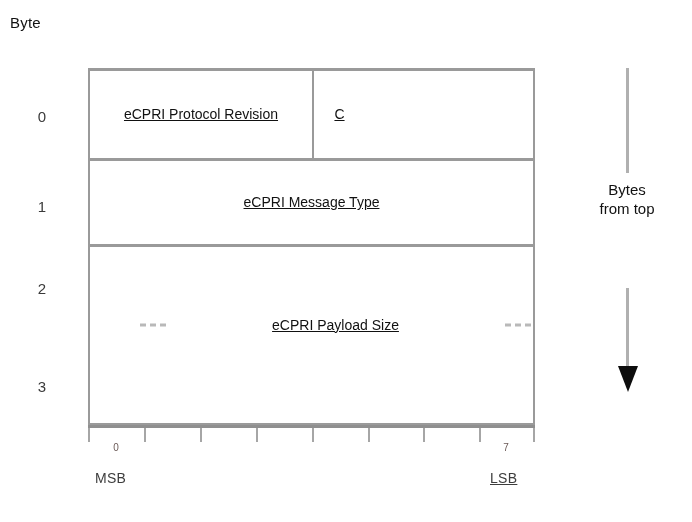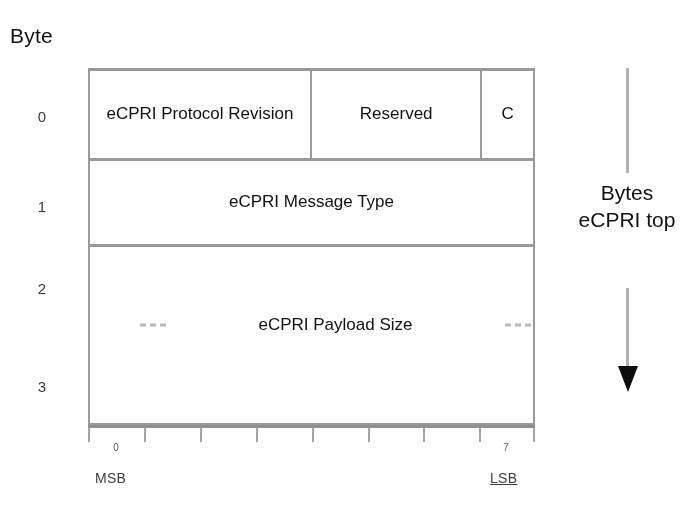--- a/index.html
+++ b/index.html
@@ -18,22 +18,22 @@
 
   #diagram {
     position: absolute;
     inset: 0;
   }
 
   
   .byte-caption {
     position: absolute;
     left: 10px;
-    top: 24px;
-    font-size: 21px;
+    top: 14px;
+    font-size: 15px;
     color: #111;
     letter-spacing: 0.2px;
   }
 
   
   .byte-index {
     position: absolute;
     left: 22px;
     width: 40px;
     text-align: center;
@@ -72,24 +72,25 @@
     border-bottom: none;
     margin-left: 48px;
   }
 
   .cell {
     box-sizing: border-box;
     display: flex;
     align-items: center;
     justify-content: center;
     text-align: center;
-    font-size: 17px;
+    font-size: 14px;
     line-height: 1.35;
     color: #111;
     padding: 2px 4px;
+    text-decoration: underline;
   }
   .cell.sep {
     border-right: 2px solid #9a9a9a;
   }
 
   
   .w4 { width: 224px; }
   .w3 { width: 172px; }
   .w1 { width: 51px; }
   .w8 { width: 100%; border-radius: 9px; }
@@ -141,21 +142,21 @@
   .sb-label.msb { left: 95px; }
   .sb-label.lsb { left: 490px; text-decoration: underline; }
 
   
   .tx-note {
     position: absolute;
     left: 572px;
     top: 180px;
     width: 110px;
     text-align: center;
-    font-size: 21px;
+    font-size: 15px;
     line-height: 1.28;
     color: #111;
   }
   .tx-arrow-top {
     position: absolute;
     left: 626px;
     top: 68px;
     width: 3px;
     height: 105px;
     background: #b0b0b0;
@@ -188,21 +189,20 @@
 
   <div class="byte-index b0">0</div>
   <div class="byte-index b1">1</div>
   <div class="byte-index b2">2</div>
   <div class="byte-index b3">3</div>
 
   <div class="frame">
 
     <div class="frame-row row0">
       <div class="cell w4 sep">eCPRI Protocol Revision</div>
-      <div class="cell w3 sep">Reserved</div>
       <div class="cell w1">C</div>
     </div>
 
     <div class="frame-row row1">
       <div class="cell w8">eCPRI Message Type</div>
     </div>
 
     <div class="frame-row row23">
       <span class="dash-mark left"></span>
       <div class="cell w8">eCPRI Payload Size</div>
@@ -225,18 +225,18 @@
     <span class="ruler-num" style="left:28px;">0</span>
     <span class="ruler-num" style="left:418px;">7</span>
   </div>
 
   <div class="sb-label msb">MSB</div>
   <div class="sb-label lsb">LSB</div>
 
   <div class="tx-arrow-top"></div>
   <div class="tx-note">
     <div>Bytes</div>
-    <div>eCPRI top</div>
+    <div>from top</div>
   </div>
   <div class="tx-arrow-bottom"></div>
   <div class="tx-arrow-head"></div>
 
 </div>
 
 </body></html>

